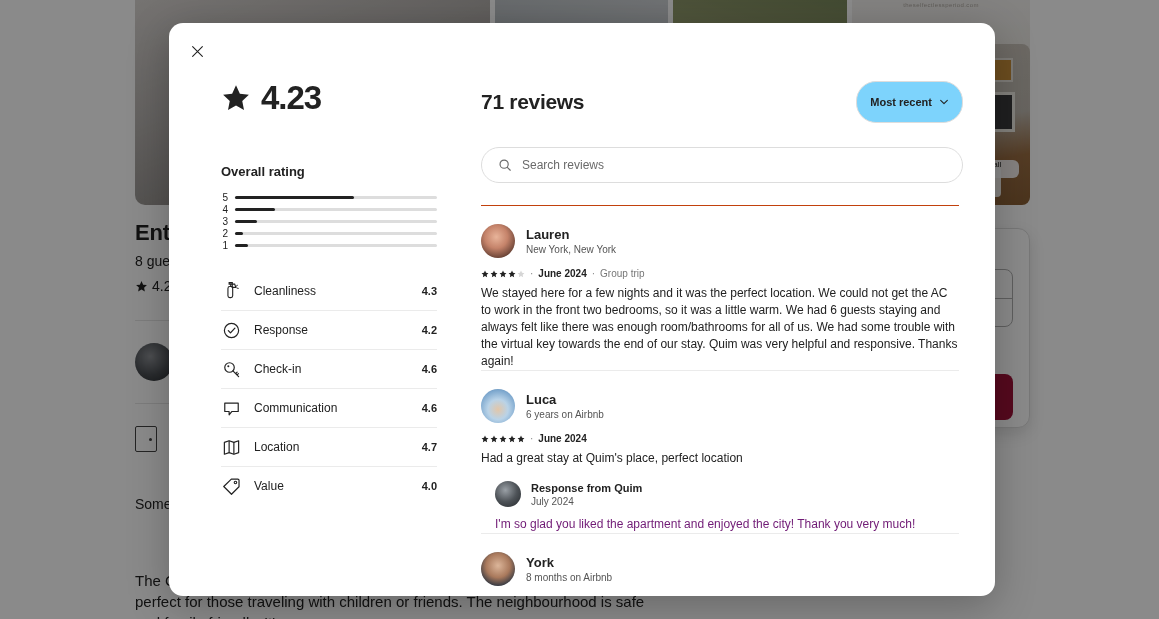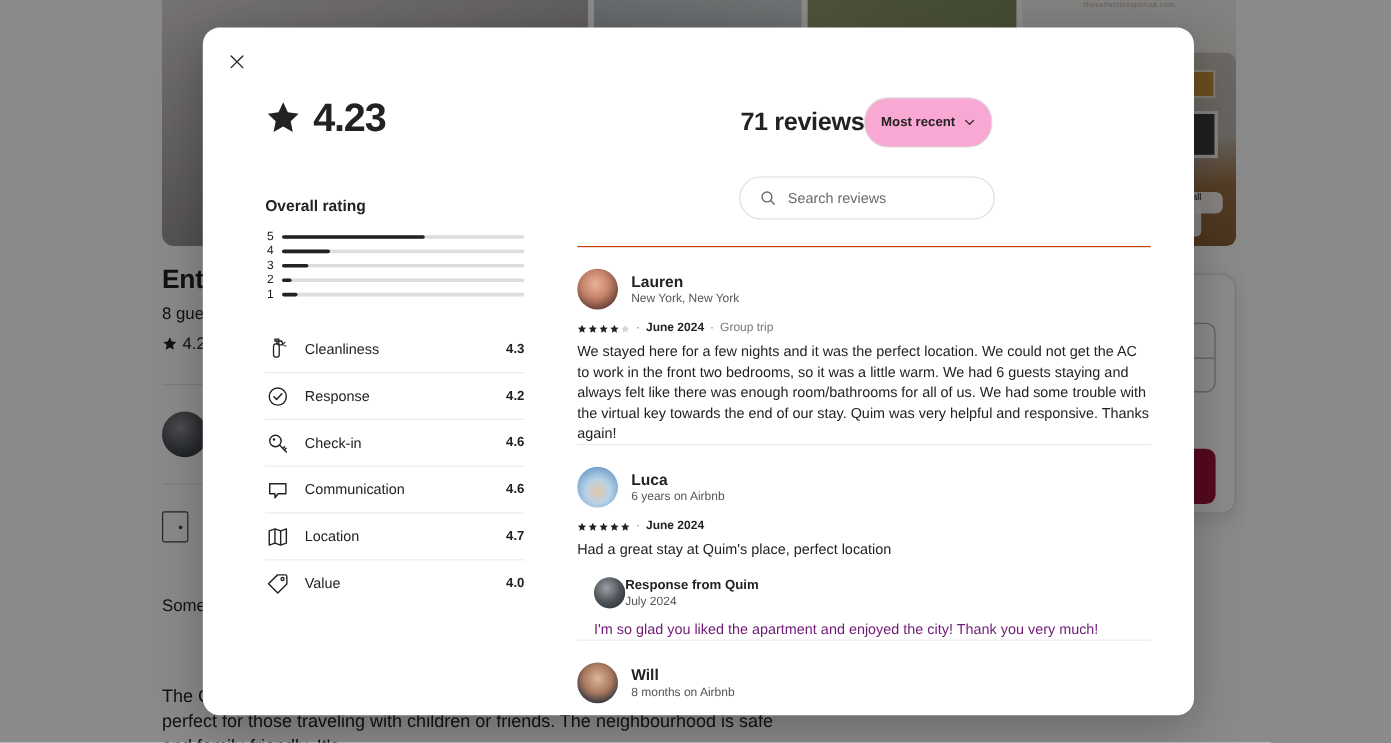--- a/index.html
+++ b/index.html
@@ -92,25 +92,25 @@
   .cat-row { display: flex; align-items: center; gap: 13px; height: 39px;
              border-top: 1px solid #ebebeb; font-size: 12px; color: #222; }
   .cat-row:first-child { border-top: none; }
   .cat-ico { width: 20px; height: 20px; flex: none; display: flex; align-items: center; justify-content: center; }
   .cat-ico svg { width: 19px; height: 19px; }
   .cat-name { flex: 1; }
   .cat-val { font-weight: 600; font-size: 11px; }
 
   
   .col-right { flex: 1; min-width: 0; padding: 0 32px 0 12px; overflow: hidden;
-               display: flex; flex-direction: column; align-items: center; }
+               display: flex; flex-direction: column; }
   .rv-head { display: flex; align-items: center; justify-content: space-between; margin-top: 8px; }
   .rv-count { font-size: 21px; font-weight: 700; color: #222; letter-spacing: -.3px; }
   .sort-btn { display: inline-flex; align-items: center; gap: 7px;
-              border: 1px solid #dddddd; border-radius: 20px; background: #f9a8d4;
+              border: 1px solid #dddddd; border-radius: 20px; background: #7dd3fc;
               padding: 14px 13px; font-size: 11px; font-weight: 600; color: #222;
               cursor: pointer; font-family: inherit; }
   .sort-btn svg { width: 10px; height: 10px; }
 
   .search-wrap { position: relative; margin-top: 24px; }
   .search-ico { position: absolute; left: 17px; top: 50%; transform: translateY(-50%);
                 width: 14px; height: 14px; color: #6a6a6a; }
   .search-input { width: 100%; height: 36px; border: 1px solid #dddddd; border-radius: 20px;
                   padding: 0 16px 0 40px; font-size: 12px; color: #15803d;
                   font-family: inherit; outline: none; background: #fff; }
@@ -130,21 +130,21 @@
   .rv-meta { font-size: 10px; color: #555; margin-top: 2px; }
   .rv-line { display: flex; align-items: center; gap: 5px; margin-top: 10px;
              font-size: 10px; font-weight: 600; color: #222; }
   .stars { display: inline-flex; gap: 1px; }
   .stars svg { width: 8px; height: 8px; }
   .dot { color: #888; font-weight: 400; }
   .trip { color: #777; font-weight: 400; }
   .rv-text { margin-top: 6px; font-size: 12px; line-height: 17px; color: #222; }
 
   .response { margin-top: 14px; padding-left: 14px; }
-  .resp-user { display: flex; align-items: center; }
+  .resp-user { display: flex; align-items: center; gap: 10px; }
   .resp-av { width: 26px; height: 26px; border-radius: 50%; flex: none; }
   .resp-name { font-size: 11px; font-weight: 600; color: #222; line-height: 13px; }
   .resp-date { font-size: 10px; color: #555; margin-top: 1px; }
   .resp-text { margin-top: 9px; font-size: 12px; line-height: 17px; color: #701a75; }
 </style>
 </head>
 <body>
 
 <div id="page-root">
 
@@ -408,21 +408,21 @@
                     <div class="resp-date">July 2024</div>
                   </div>
                 </div>
                 <div class="resp-text">I'm so glad you liked the apartment and enjoyed the city! Thank you very much!</div>
               </div>
             </div>
             <div class="review">
               <div class="rv-user">
                 <div class="rv-av av-will"></div>
                 <div>
-                  <div class="rv-name">Will</div>
+                  <div class="rv-name">York</div>
                   <div class="rv-meta">8 months on Airbnb</div>
                 </div>
               </div>
               <div class="rv-line">
                 <span class="stars">
                   <svg viewBox="0 0 24 24">
                     <path fill="#222" d="M12 1.8l3.1 6.7 7.2.9-5.3 5 1.4 7.2L12 18l-6.4 3.6L7 14.4l-5.3-5 7.2-.9z"></path>
                   </svg>
                   <svg viewBox="0 0 24 24">
                     <path fill="#222" d="M12 1.8l3.1 6.7 7.2.9-5.3 5 1.4 7.2L12 18l-6.4 3.6L7 14.4l-5.3-5 7.2-.9z"></path>

